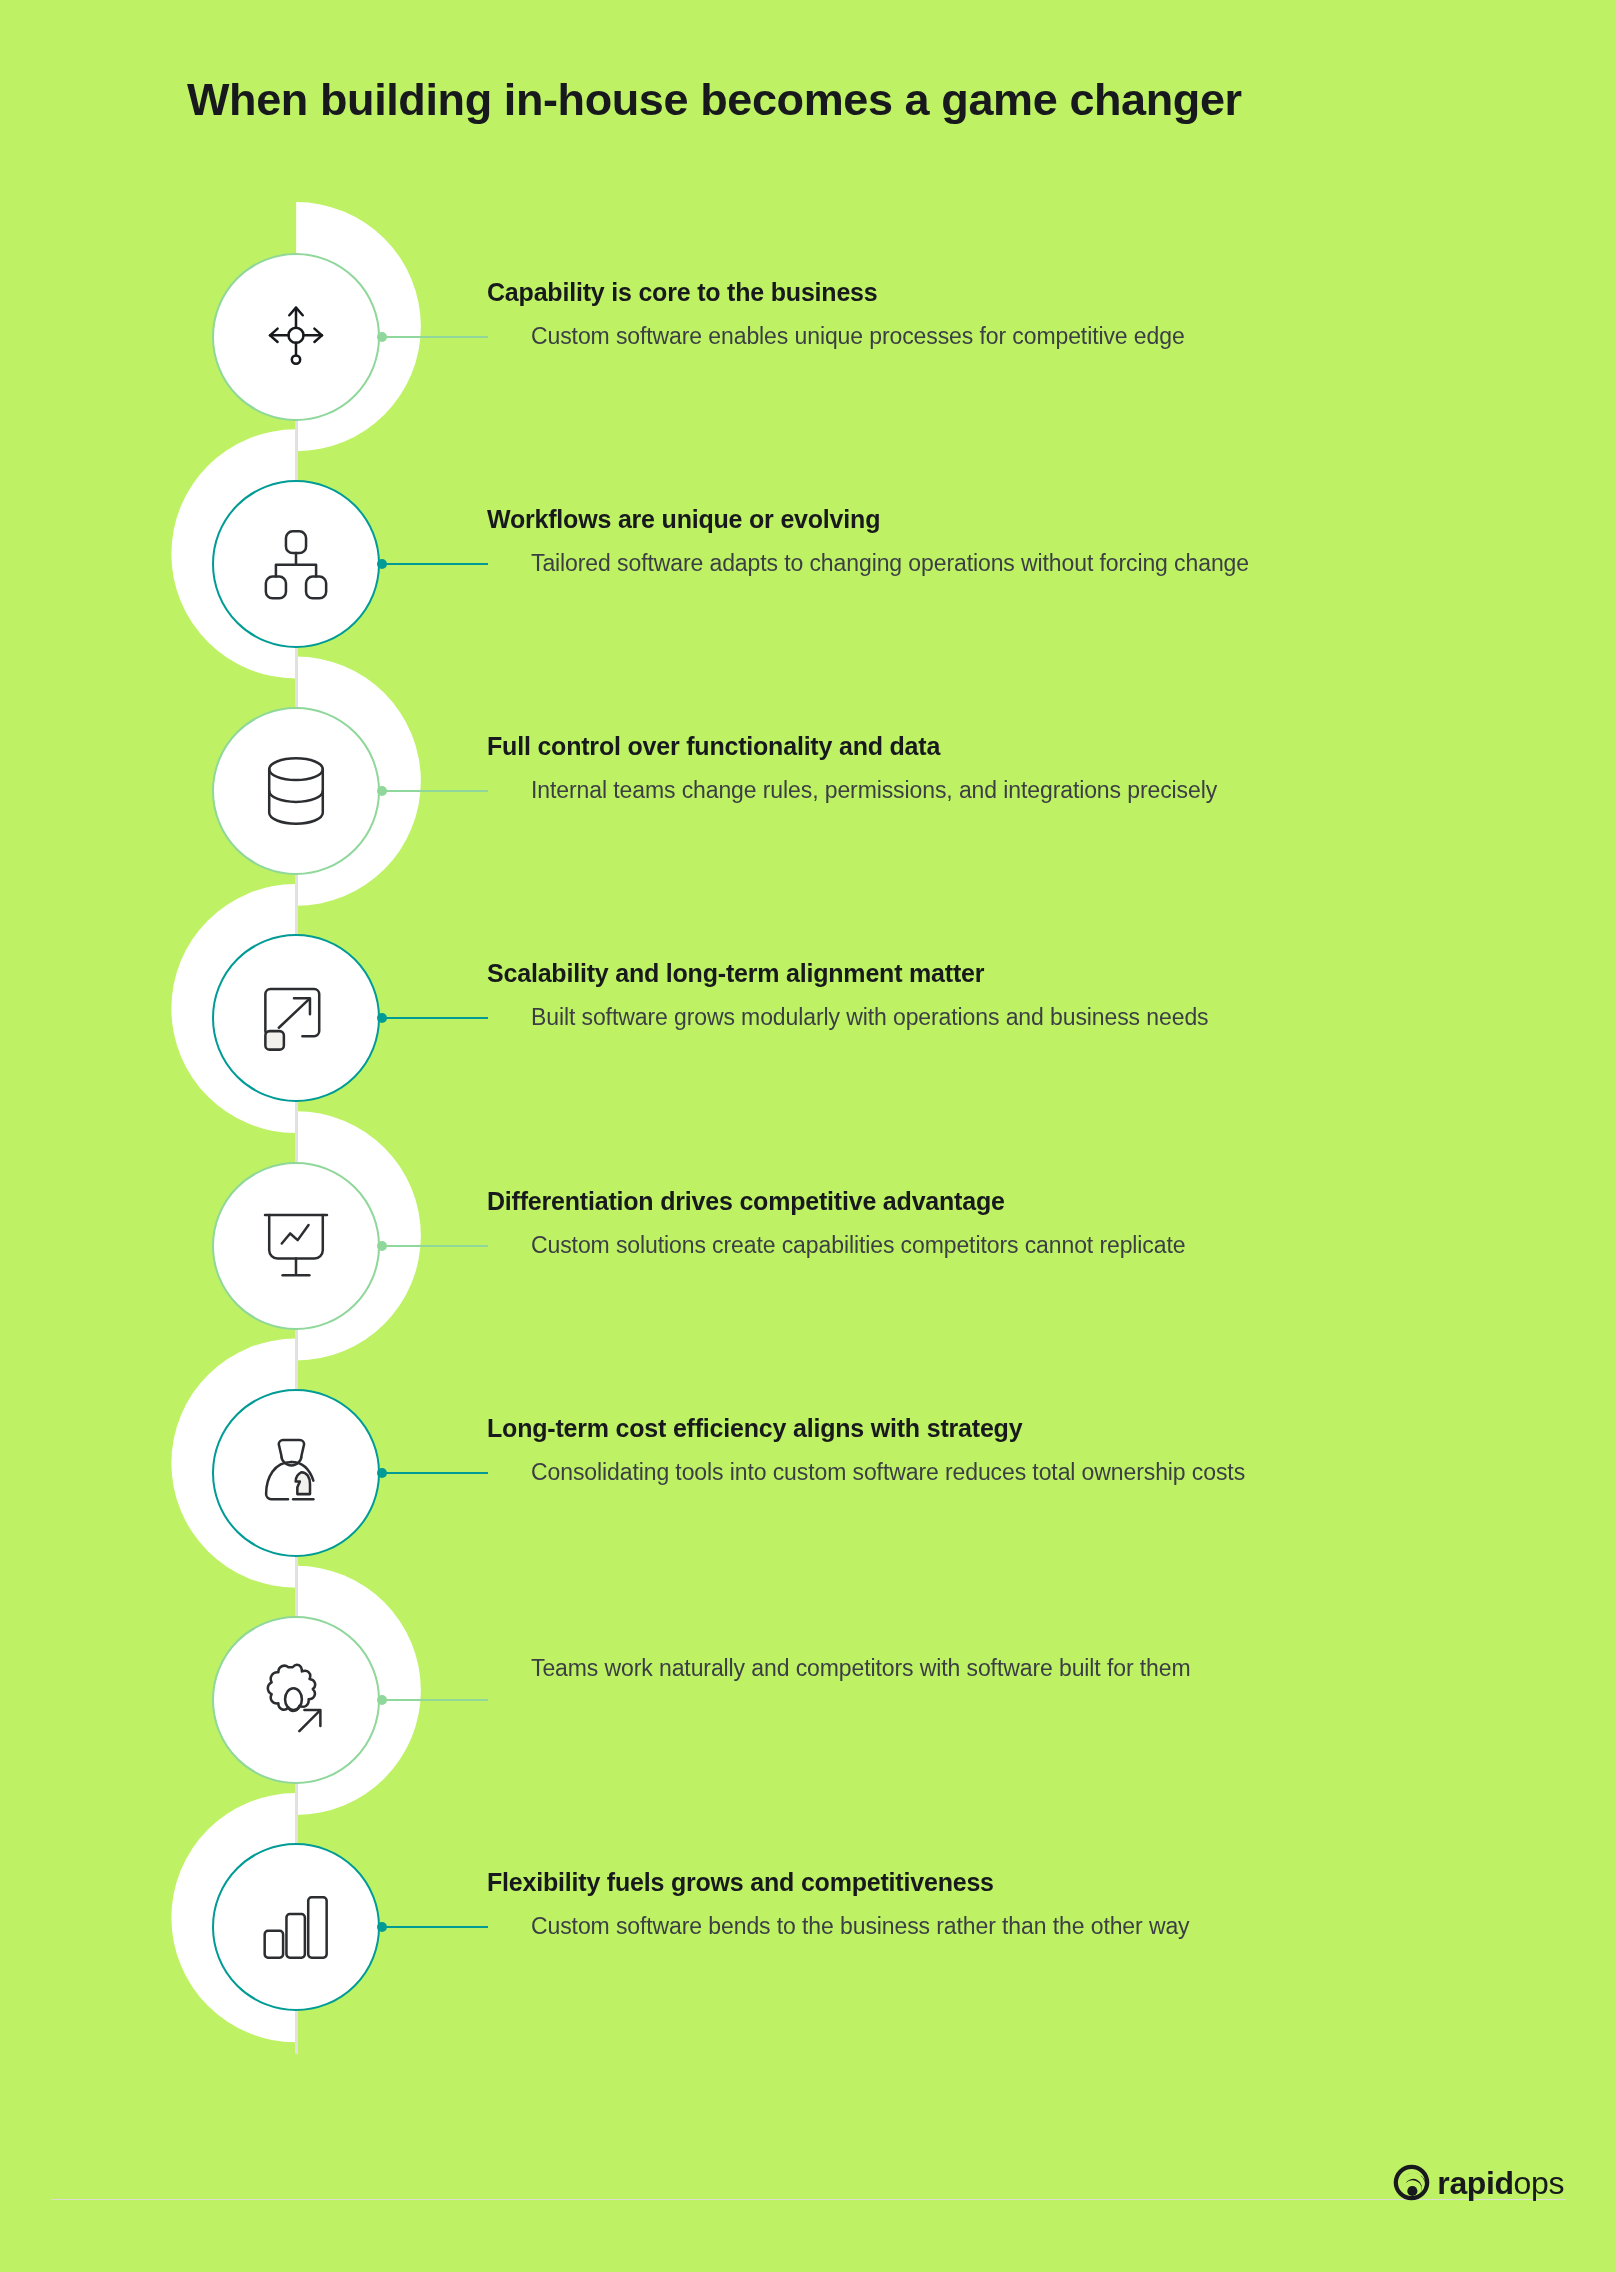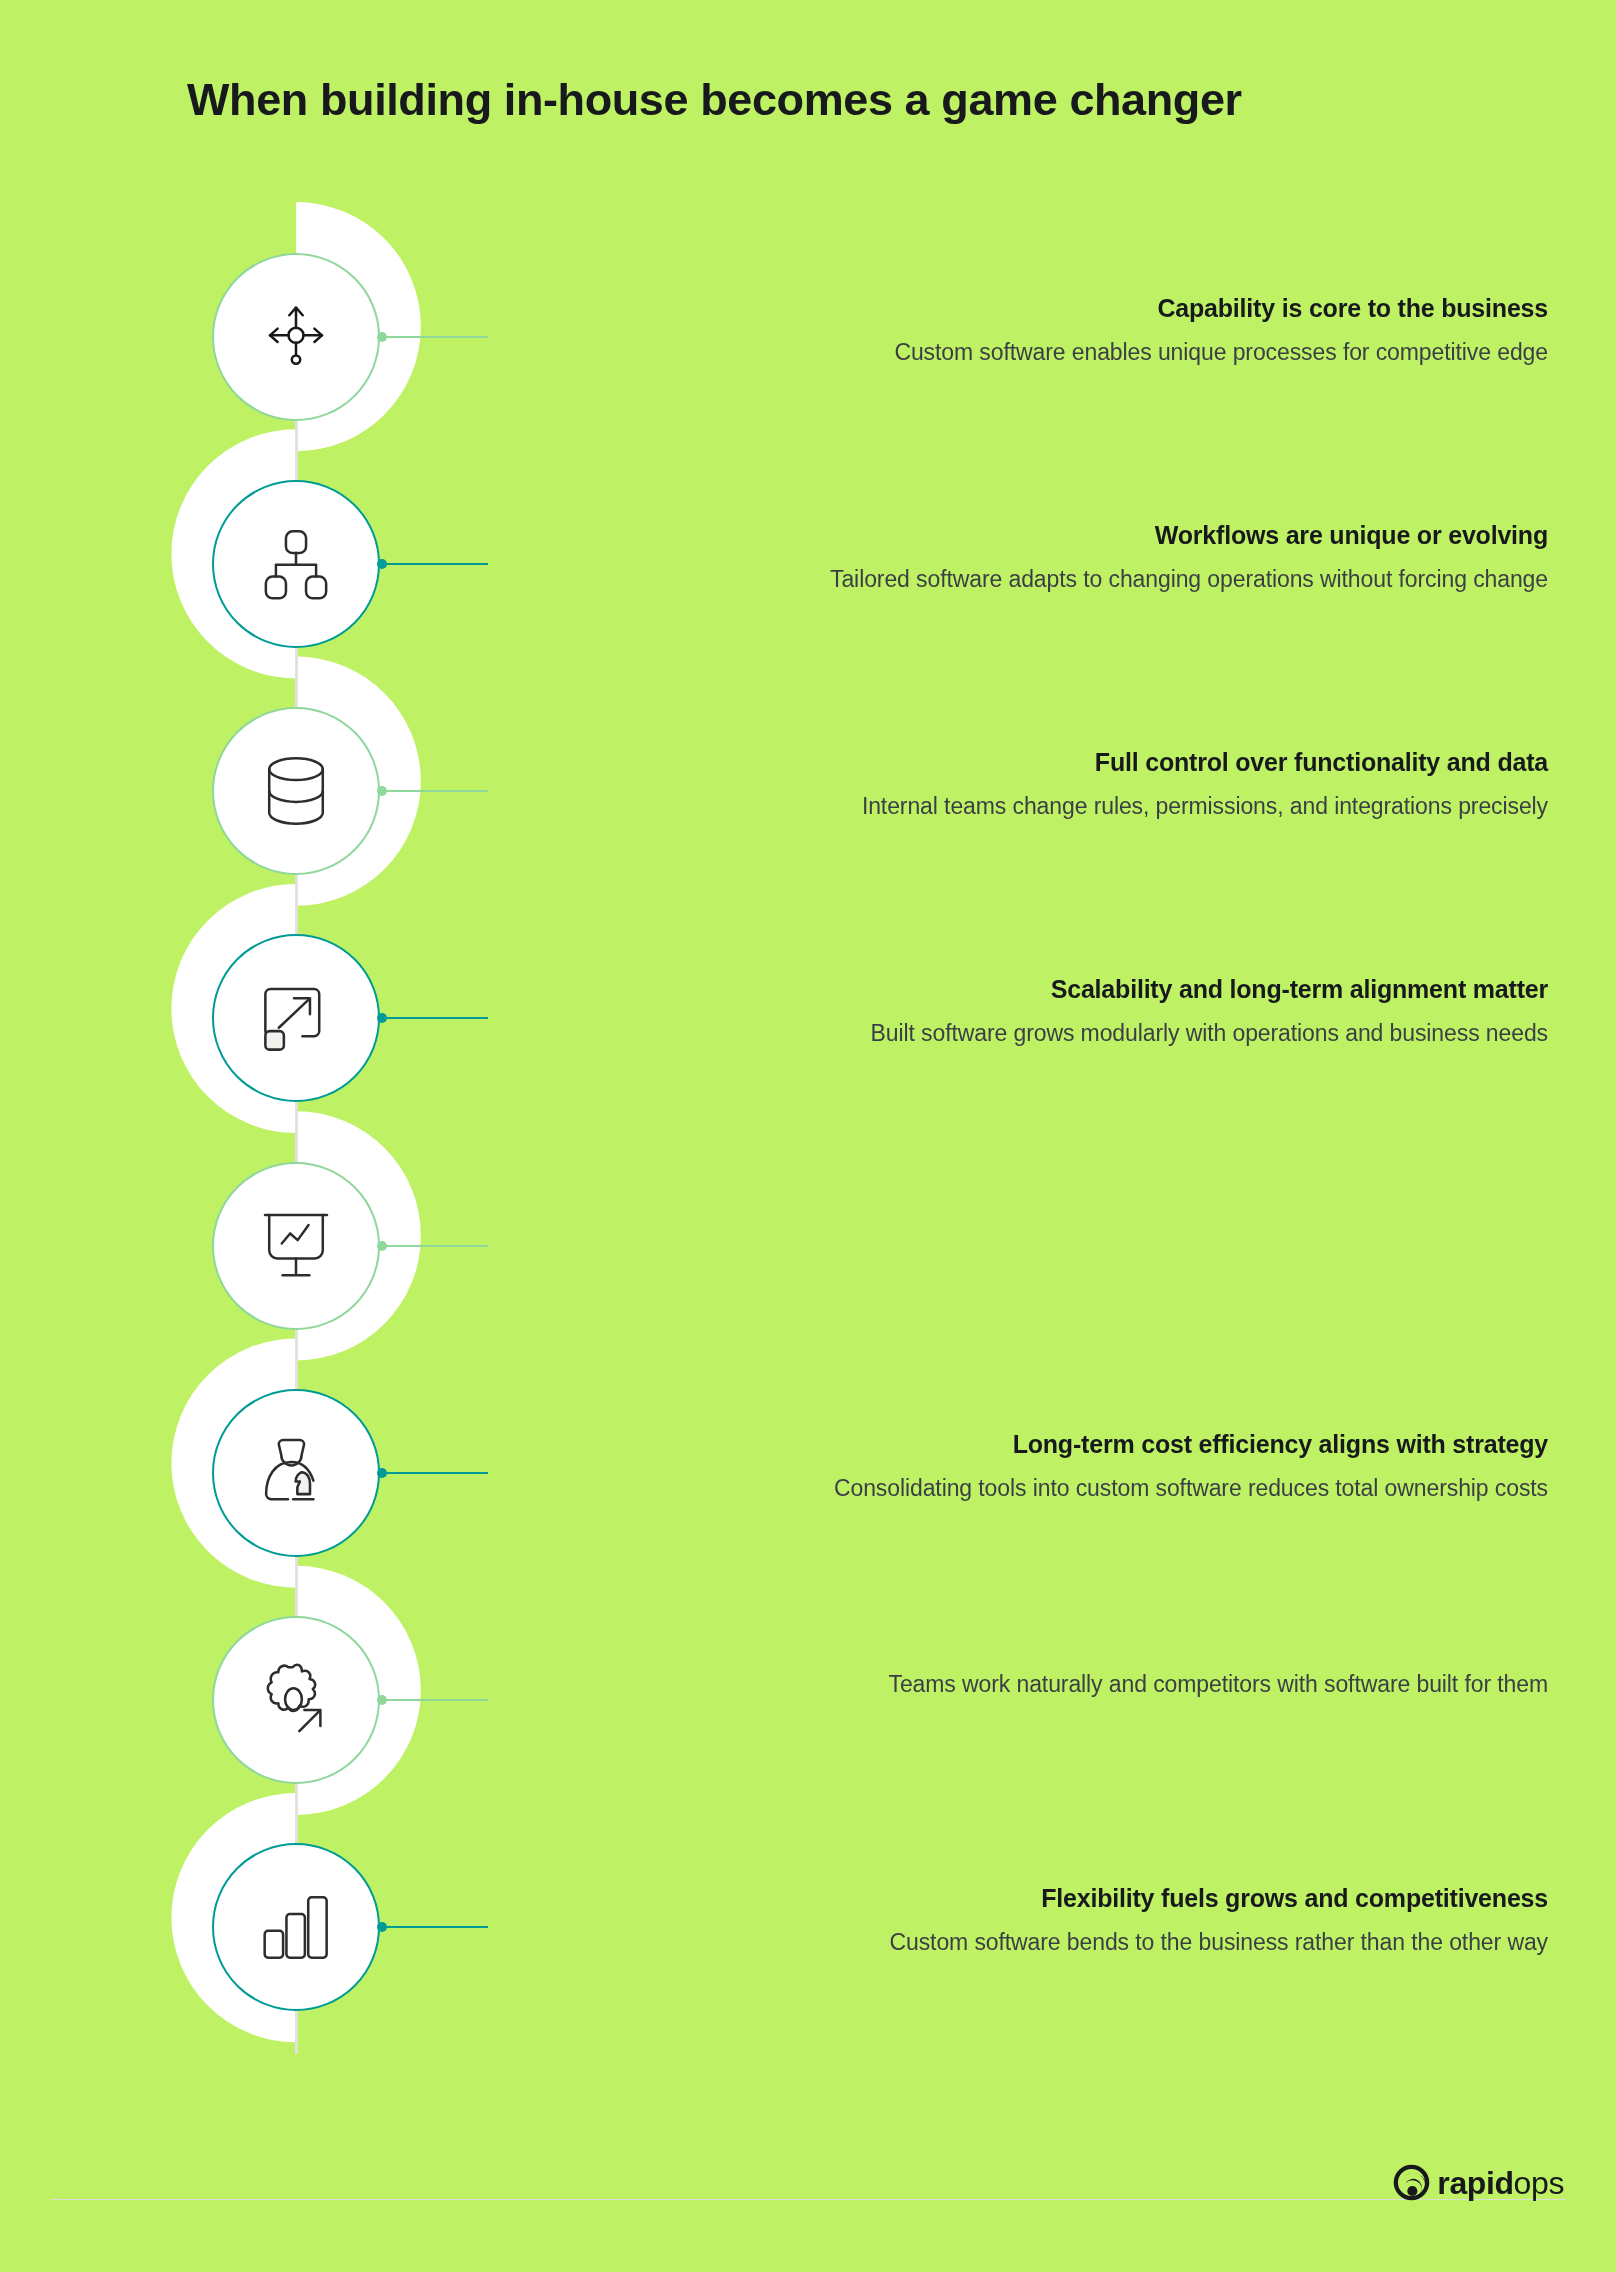--- a/index.html
+++ b/index.html
@@ -101,23 +101,22 @@
     width: 103px;
     height: 1.7px;
     background: #8fd79a;
   }
   .item.teal .stub .dot { background: #009b95; }
   .item.teal .stub .line { background: #009b95; }
 
   .text-block {
     position: absolute;
     left: 487px;
-    top: 40px;
+    top: 24px;
     width: 1061px;
-    text-align: right;
   }
   .item-title {
     font-size: 25px;
     font-weight: 700;
     color: #17191c;
     line-height: 1.25;
     letter-spacing: -0.2px;
   }
   .item-desc {
     margin-top: 13.5px;
@@ -288,20 +287,24 @@
         <path d="M 11 8 L 11 50 A 10 10 0 0 0 21 60 L 65 60 A 10 10 0 0 0 75 50 L 75 8"></path>
         <line x1="43" y1="60" x2="43" y2="78"></line>
         <line x1="27" y1="80" x2="59" y2="80"></line>
         <polyline points="26,42 36,30 45,38 58,20"></polyline>
       </svg>
     </div>
     <div class="stub">
       <span class="dot"></span>
       <span class="line"></span>
     </div>
+    <div class="text-block">
+      <div class="item-title">Differentiation drives competitive advantage</div>
+      <div class="item-desc">Custom solutions create capabilities competitors cannot replicate</div>
+    </div>
   </div>
 
   <div class="item teal" style="top:1389px">
     <div class="circle">
       <svg class="icon-svg" width="71" height="76" viewBox="0 0 84 90" fill="none" stroke="#2b2d30" stroke-width="3" stroke-linecap="round" stroke-linejoin="round">
         <path d="M 26 6 L 46 6 A 5 5 0 0 1 51 11 L 48 24 A 12 12 0 0 1 24 24 L 21 11 A 5 5 0 0 1 26 6 Z"></path>
         <path d="M 36 32 C 16 32 6 50 6 70 A 6 6 0 0 0 12 76 L 32 76"></path>
         <path d="M 36 32 C 50 32 58 42 62 54"></path>
         <path d="M 48 44 C 44 46 41 50 41 55 L 46 55 L 43 62 L 43 70 L 58 70 L 58 58 C 58 50 54 44 48 44 Z" fill="#f2f1ed"></path>
         <line x1="38" y1="76" x2="62" y2="76"></line>

